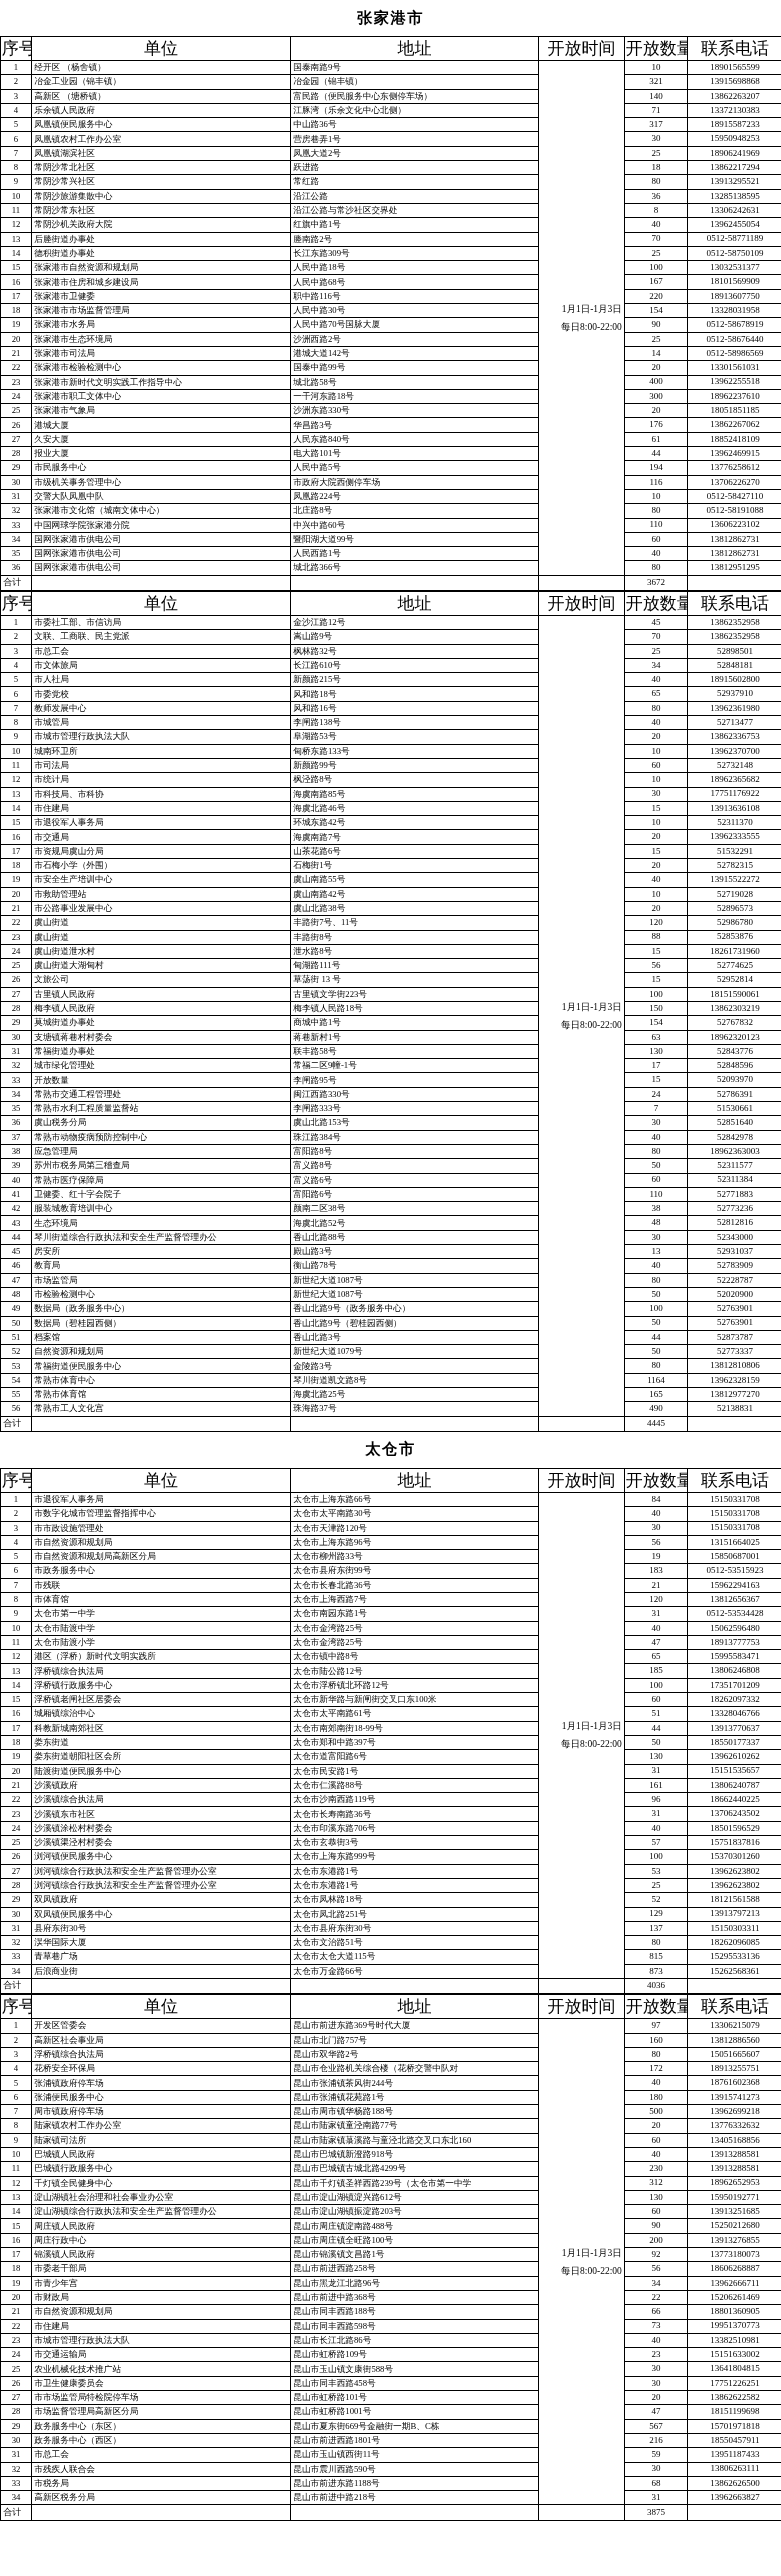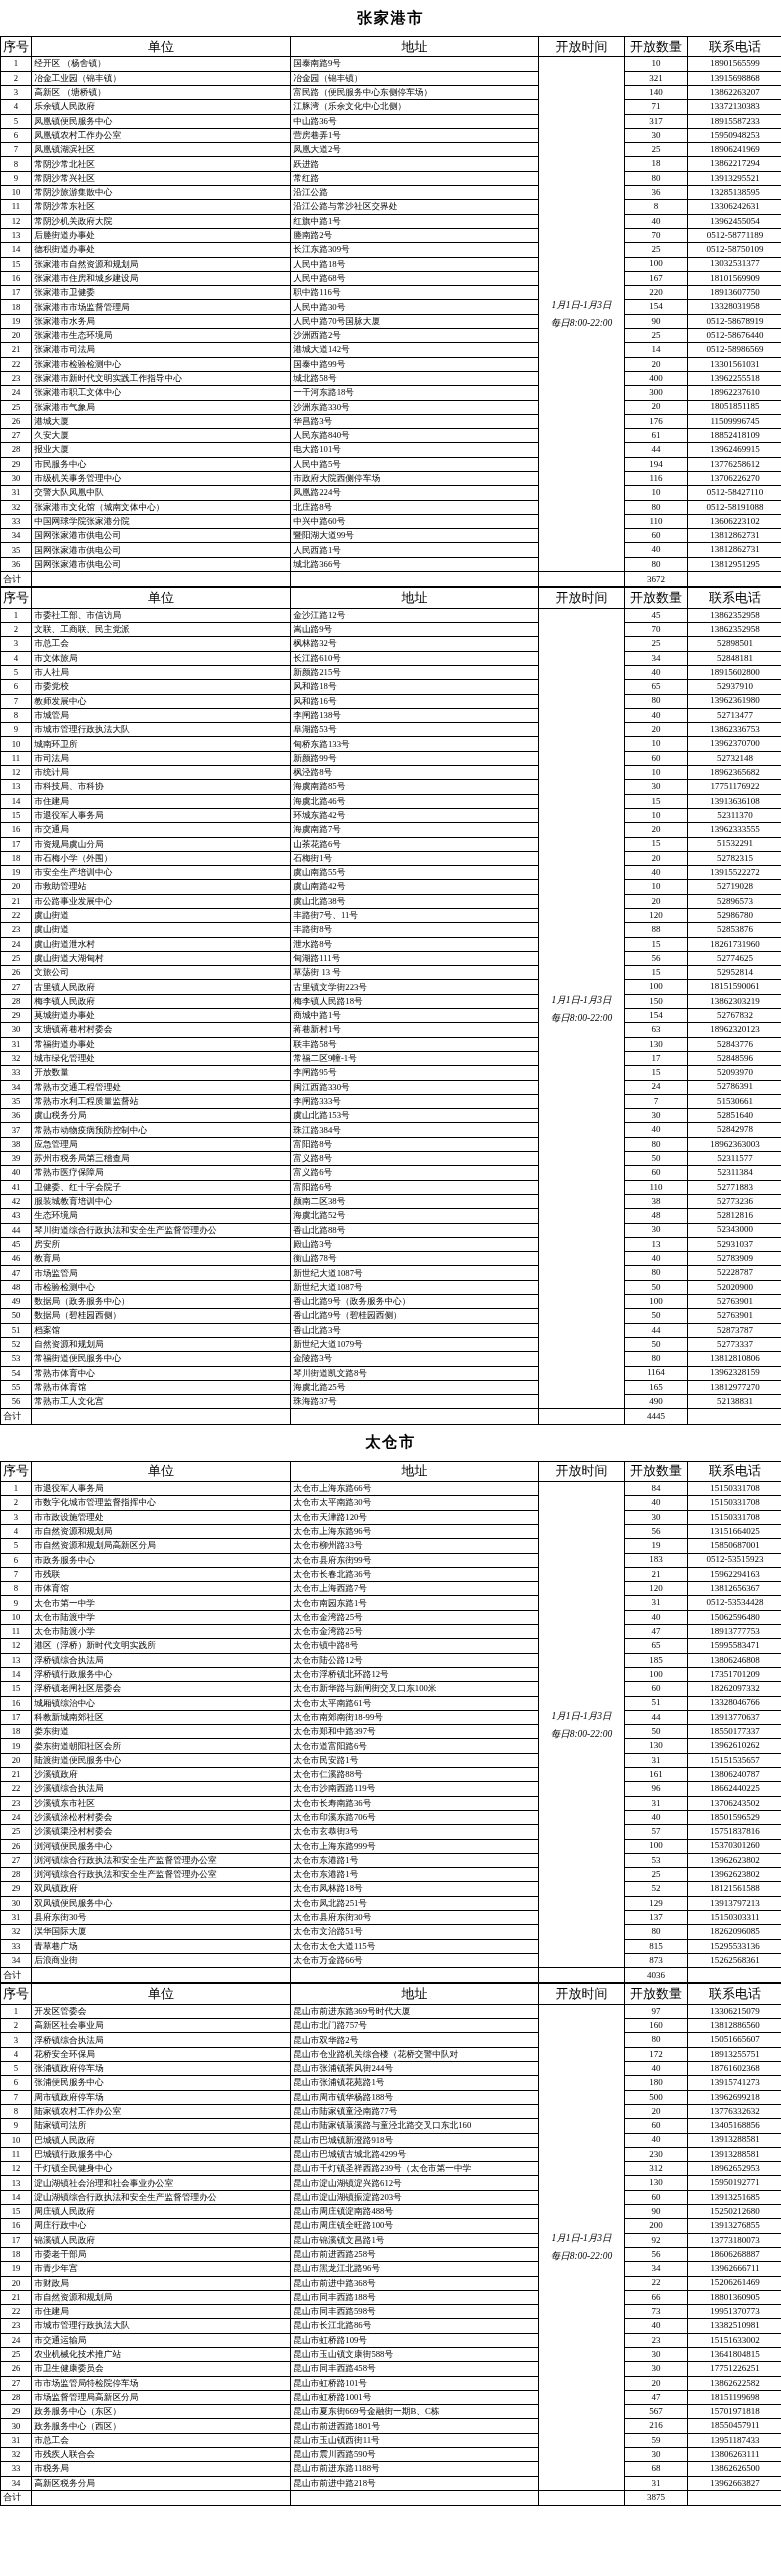--- a/index.html
+++ b/index.html
@@ -5,27 +5,27 @@
   html,body{margin:0;padding:0;background:#ffffff;}
   body{width:781px;font-family:"Liberation Serif","DejaVu Serif",serif;color:#000;}
   .doc{width:781px;}
   .city-section{width:781px;}
   .title{height:36px;display:flex;align-items:center;justify-content:center;
          font-size:15.3px;font-weight:bold;letter-spacing:1.5px;text-align:right;}
   table.tbl{border-collapse:collapse;table-layout:fixed;width:781px;
             border:1.5px solid #000;}
   .tbl th,.tbl td{border:0.7px solid #000;padding:0 2.2px;overflow:hidden;
                   white-space:nowrap;box-sizing:border-box;}
-  .tbl th{height:20.4px;font-size:13px;font-weight:normal;text-align:center;padding:0 0.7px;}
+  .tbl th{height:20.4px;font-size:17px;font-weight:normal;text-align:center;padding:0 0.7px;}
   .tbl td{height:14.3px;font-size:8.7px;line-height:1.05;}
   td.c-center{text-align:center;}
   td.c-left{text-align:left;}
   td.num{text-align:center;font-size:9px;}
   td.phone{text-align:center;font-size:9px;}
-  td.time-cell{text-align:center;vertical-align:middle;font-size:9.5px;font-style:italic;}
+  td.time-cell{text-align:right;vertical-align:middle;font-size:9.5px;}
   .time-line{display:block;line-height:1.9;}
   td.unit-cell{position:relative;}
   tr.total-row td{height:15.3px;font-size:9px;margin-top:40px;}
   .serial{font-size:9px;}
 </style>
 </head>
 <body>
 
 <div class="doc" id="sections">
     <div class="city-section">
@@ -225,21 +225,21 @@
             <td class="c-left unit-cell">张家港市气象局</td>
             <td class="c-left">沙洲东路330号</td>
             <td class="num">20</td>
             <td class="phone">18051851185</td>
           </tr>
           <tr>
             <td class="c-center serial">26</td>
             <td class="c-left unit-cell">港城大厦</td>
             <td class="c-left">华昌路3号</td>
             <td class="num">176</td>
-            <td class="phone">11509996745</td>
+            <td class="phone">13862267062</td>
           </tr>
           <tr>
             <td class="c-center serial">27</td>
             <td class="c-left unit-cell">久安大厦</td>
             <td class="c-left">人民东路840号</td>
             <td class="num">61</td>
             <td class="phone">18852418109</td>
           </tr>
           <tr>
             <td class="c-center serial">28</td>

